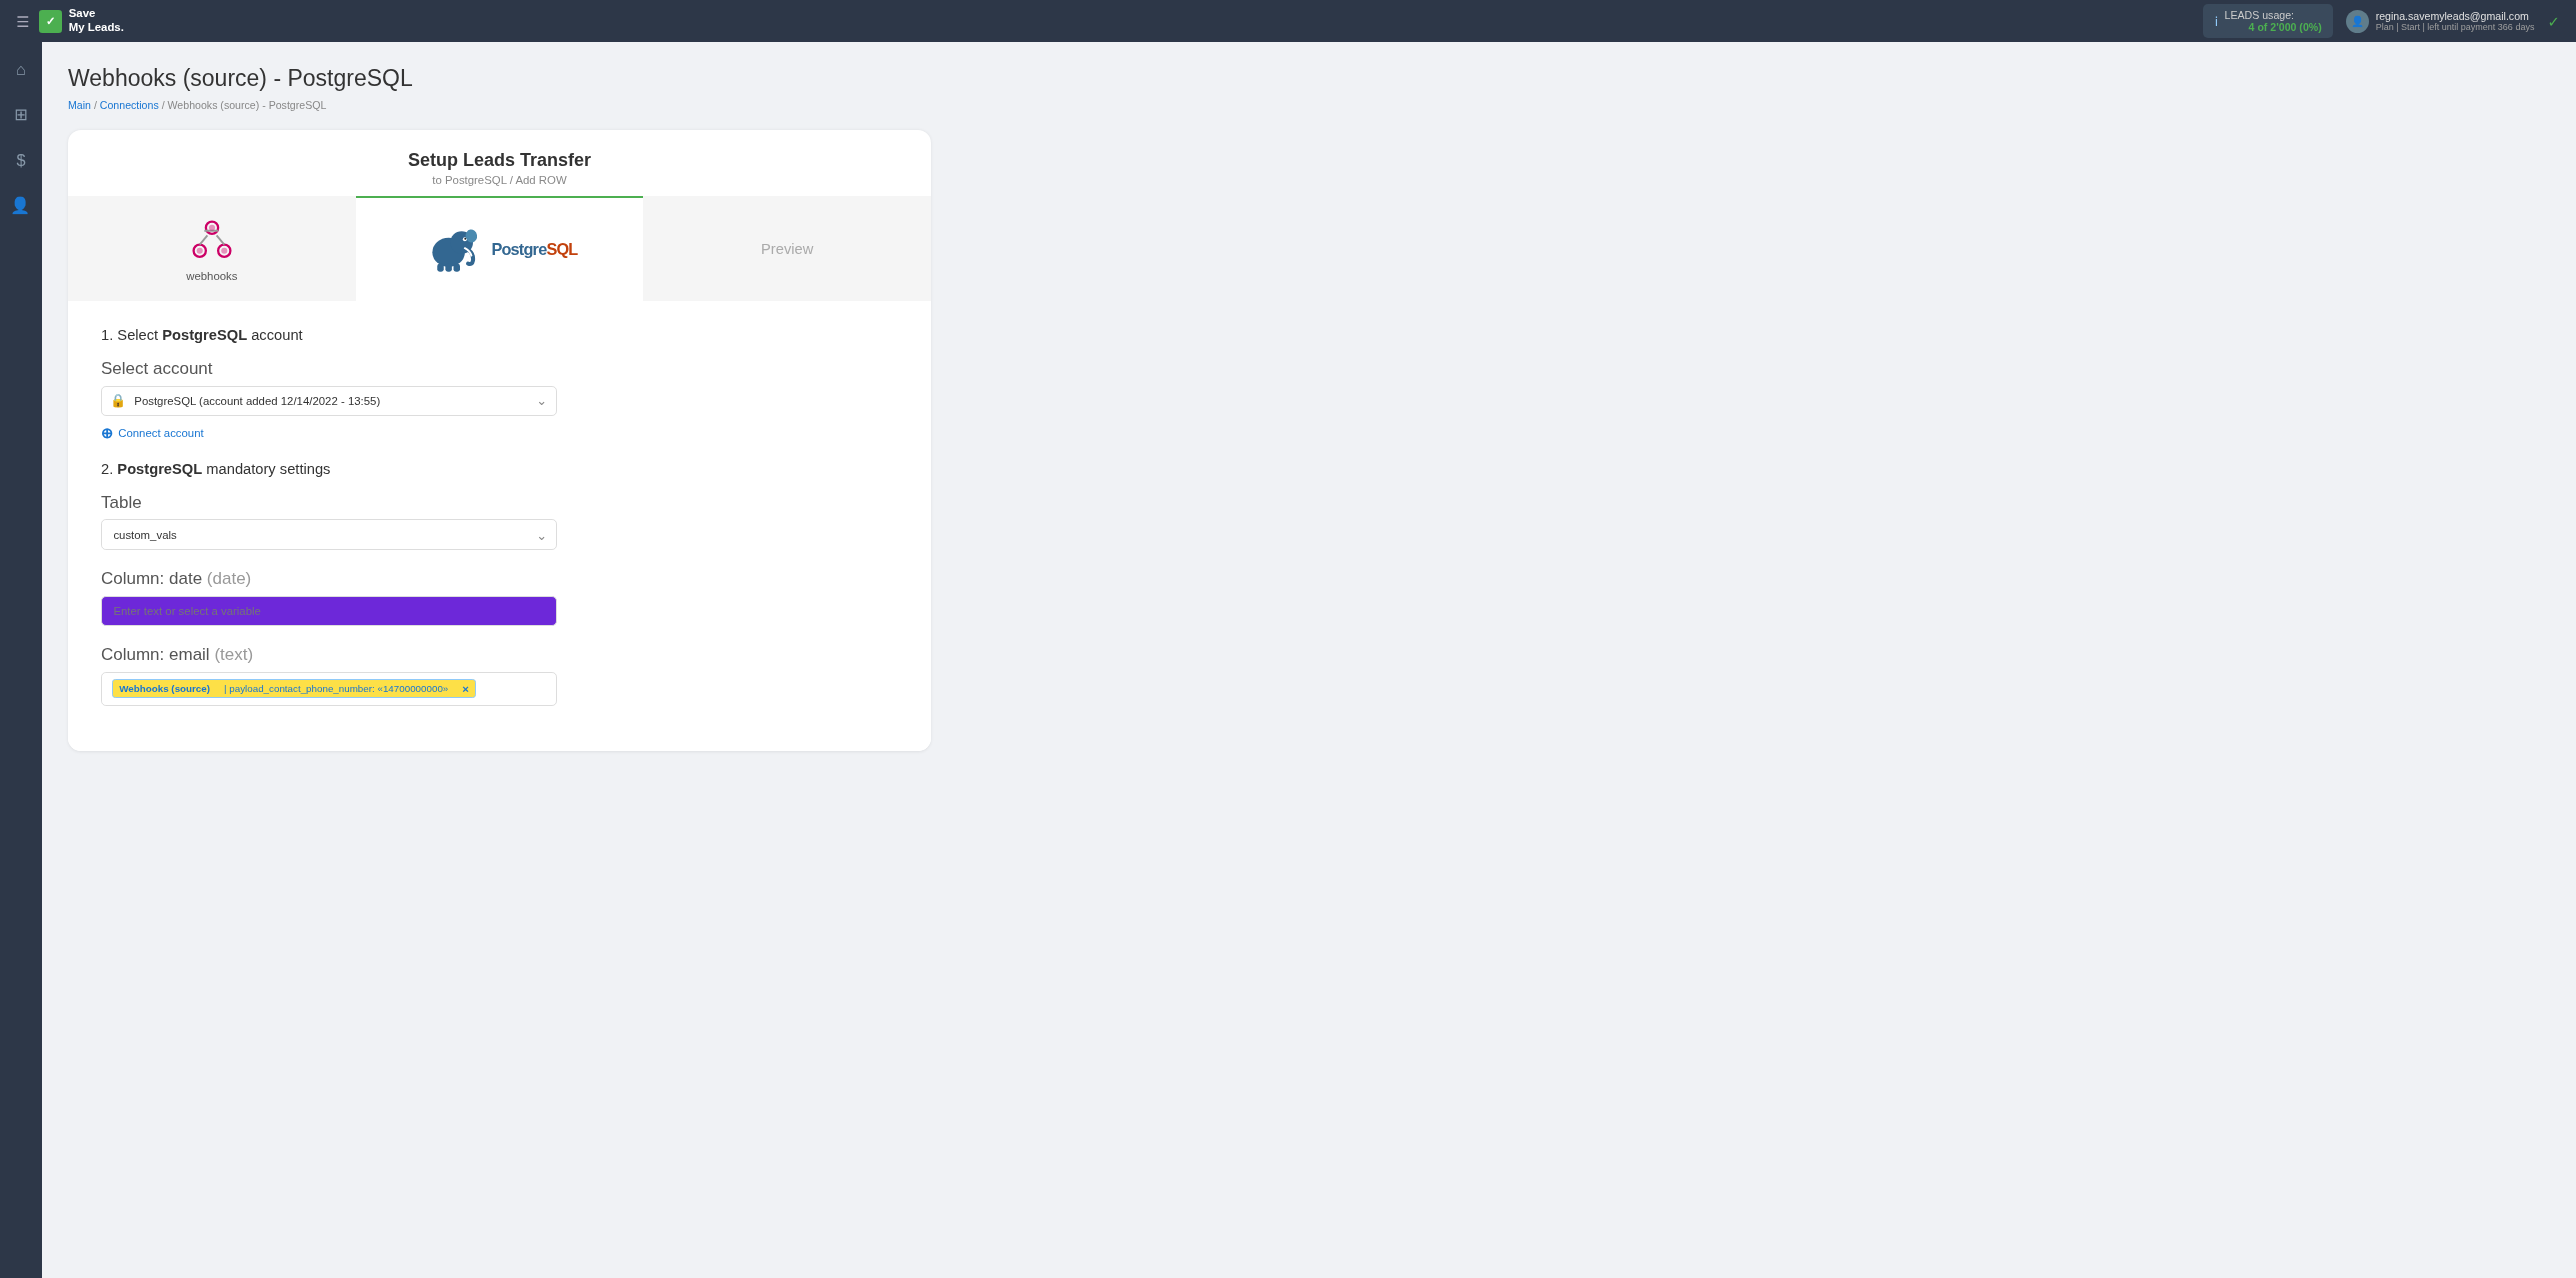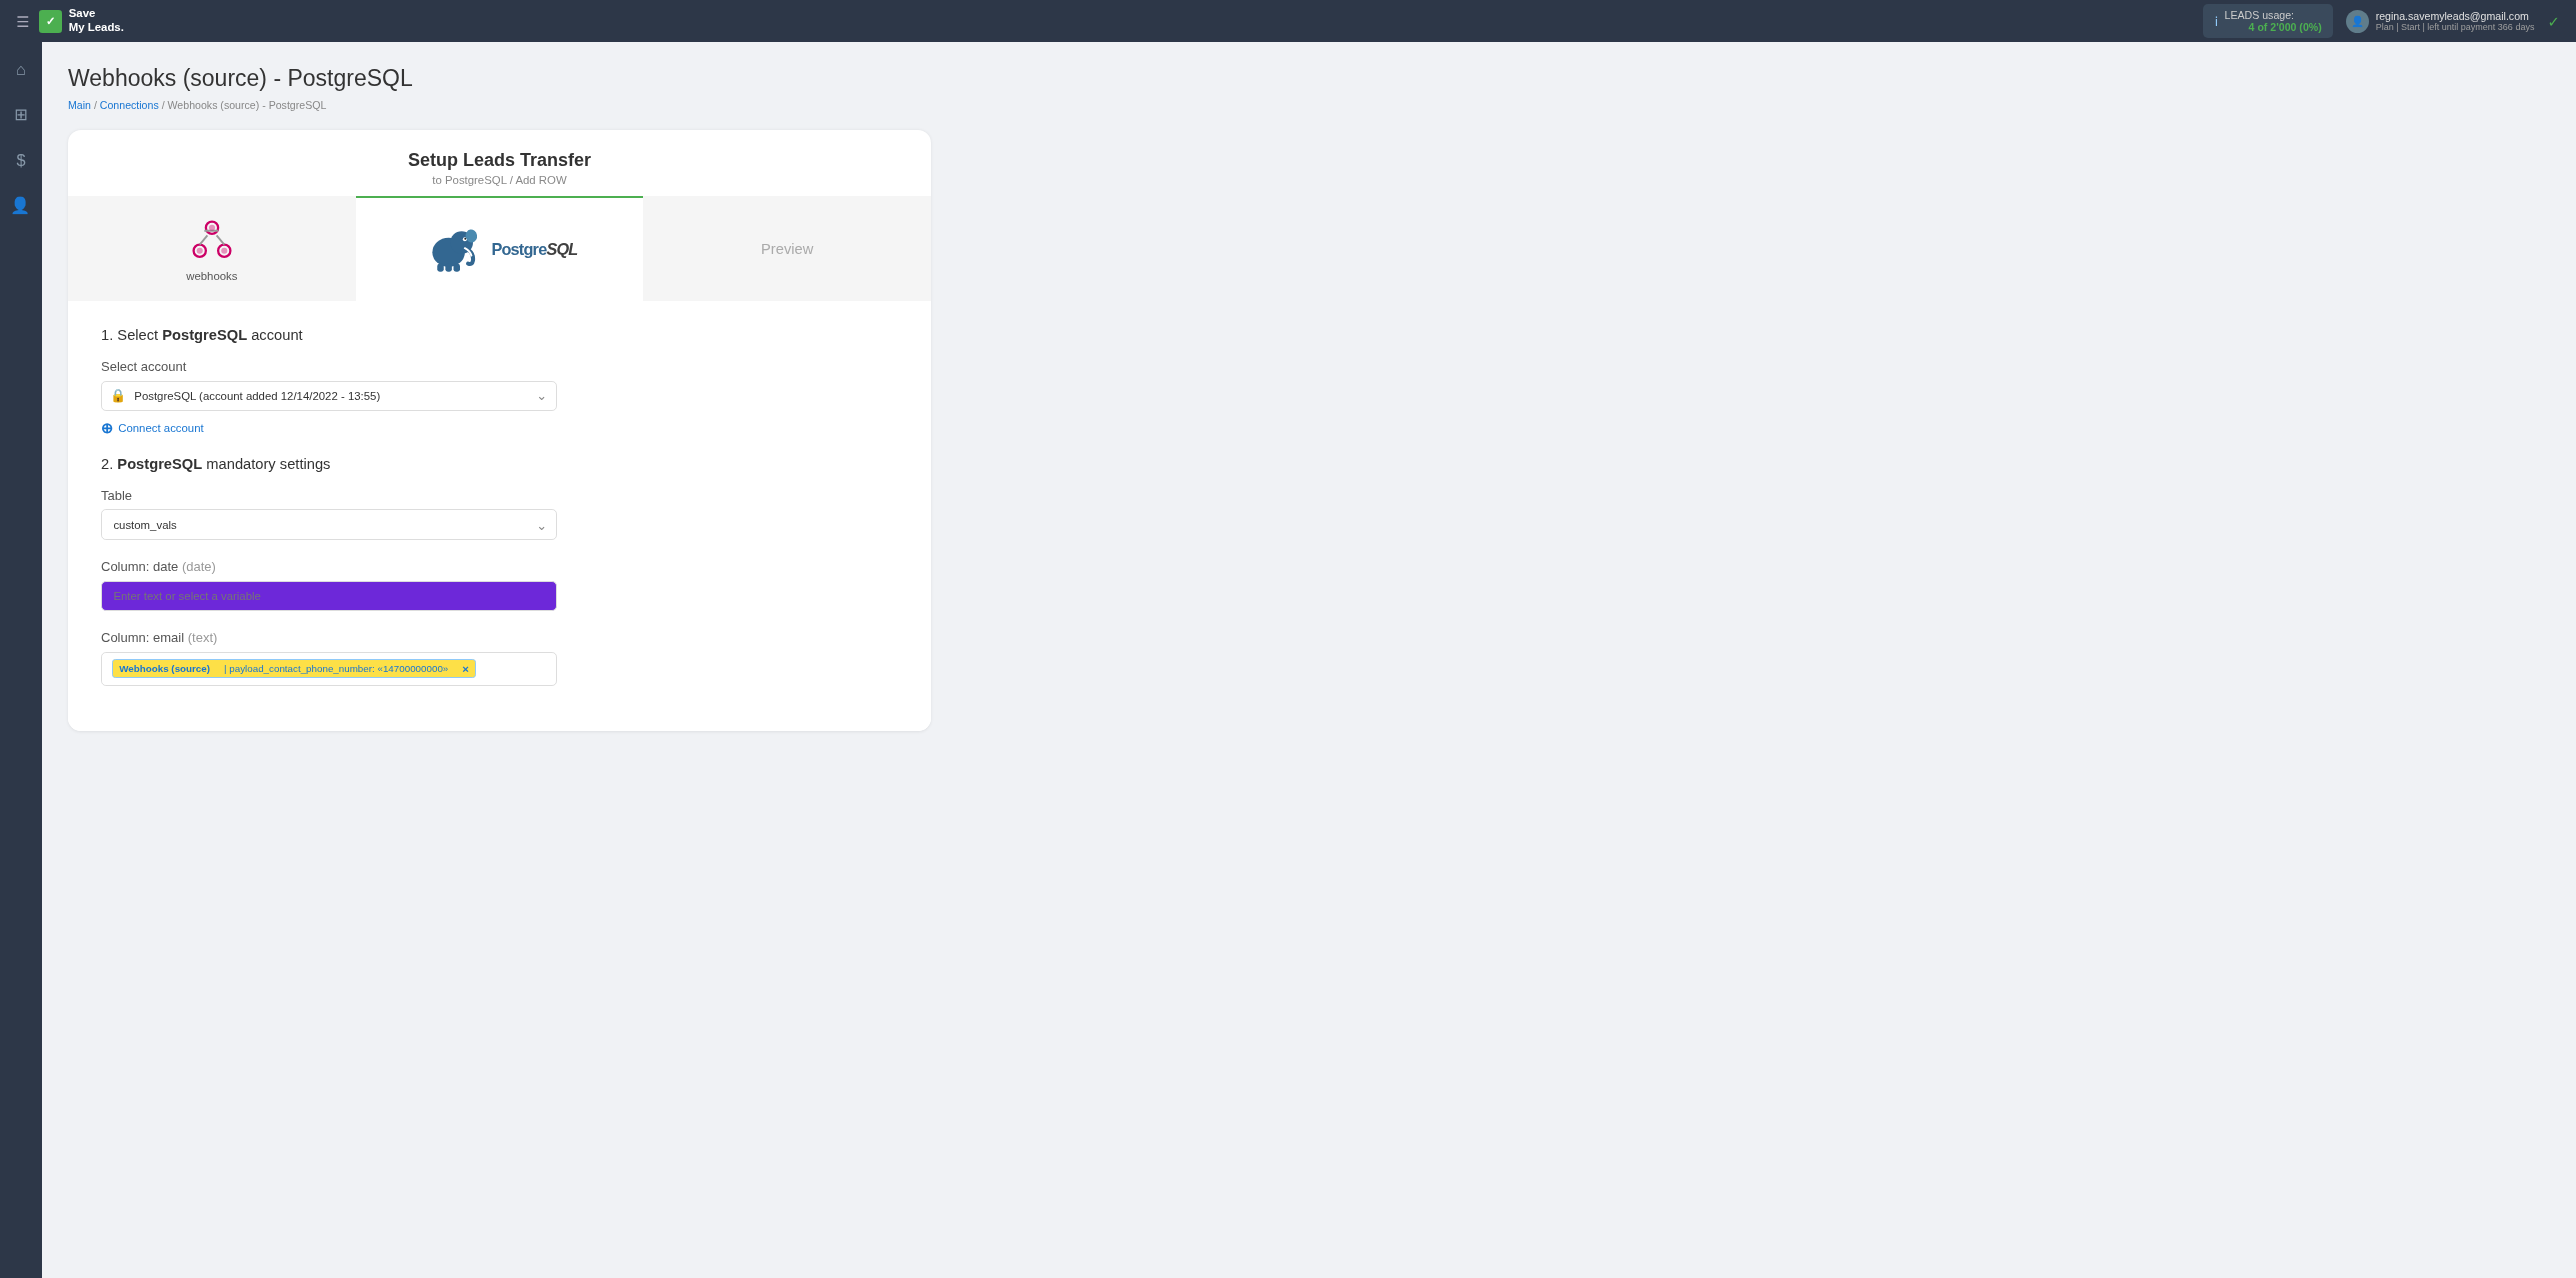--- a/index.html
+++ b/index.html
@@ -159,21 +159,21 @@
       font-size: 14.7px;
       color: #333;
       margin-bottom: 16.3px;
     }
     .section-title strong { font-weight: 700; }
 
     .field-group {
       margin-bottom: 19.5px;
     }
     .field-label {
-      font-size: 13px;
+      font-size: 17px;
       color: #555;
       margin-bottom: 6.5px;
       display: block;
     }
     .field-label .type-hint {
       color: #999;
       font-weight: 400;
     }
     .select-wrapper {
       position: relative;
@@ -390,21 +390,21 @@
             <ellipse cx="62" cy="12" rx="7" ry="8" fill="#4a8ab0" transform="rotate(-10 62 12)"></ellipse>
 
             <path d="M56 28 Q65 32 64 42 Q63 48 58 46" fill="none" stroke="#336791" stroke-width="5" stroke-linecap="round"></path>
 
             <path d="M54 27 Q60 30 62 36" fill="none" stroke="white" stroke-width="2.5" stroke-linecap="round"></path>
 
             <rect x="20" y="46" width="8" height="10" rx="3" fill="#336791"></rect>
             <rect x="30" y="46" width="8" height="10" rx="3" fill="#336791"></rect>
             <rect x="40" y="46" width="8" height="10" rx="3" fill="#336791"></rect>
           </svg>
-          <span style="font-size:16.3px; font-weight:700; color:#336791; letter-spacing:-0.8px;">Postgre<span style="color:#404040; font-style:italic;">SQL</span></span>
+          <span style="font-size:16.3px; font-weight:700; color:#336791; letter-spacing:-0.8px;">Postgre<span style="color:#c2410c; ">SQL</span></span>
         </div>
       </div>
 
       <div class="tab">
         <span class="preview-label">Preview</span>
       </div>
 
     </div>
 
     <div class="form-section">

